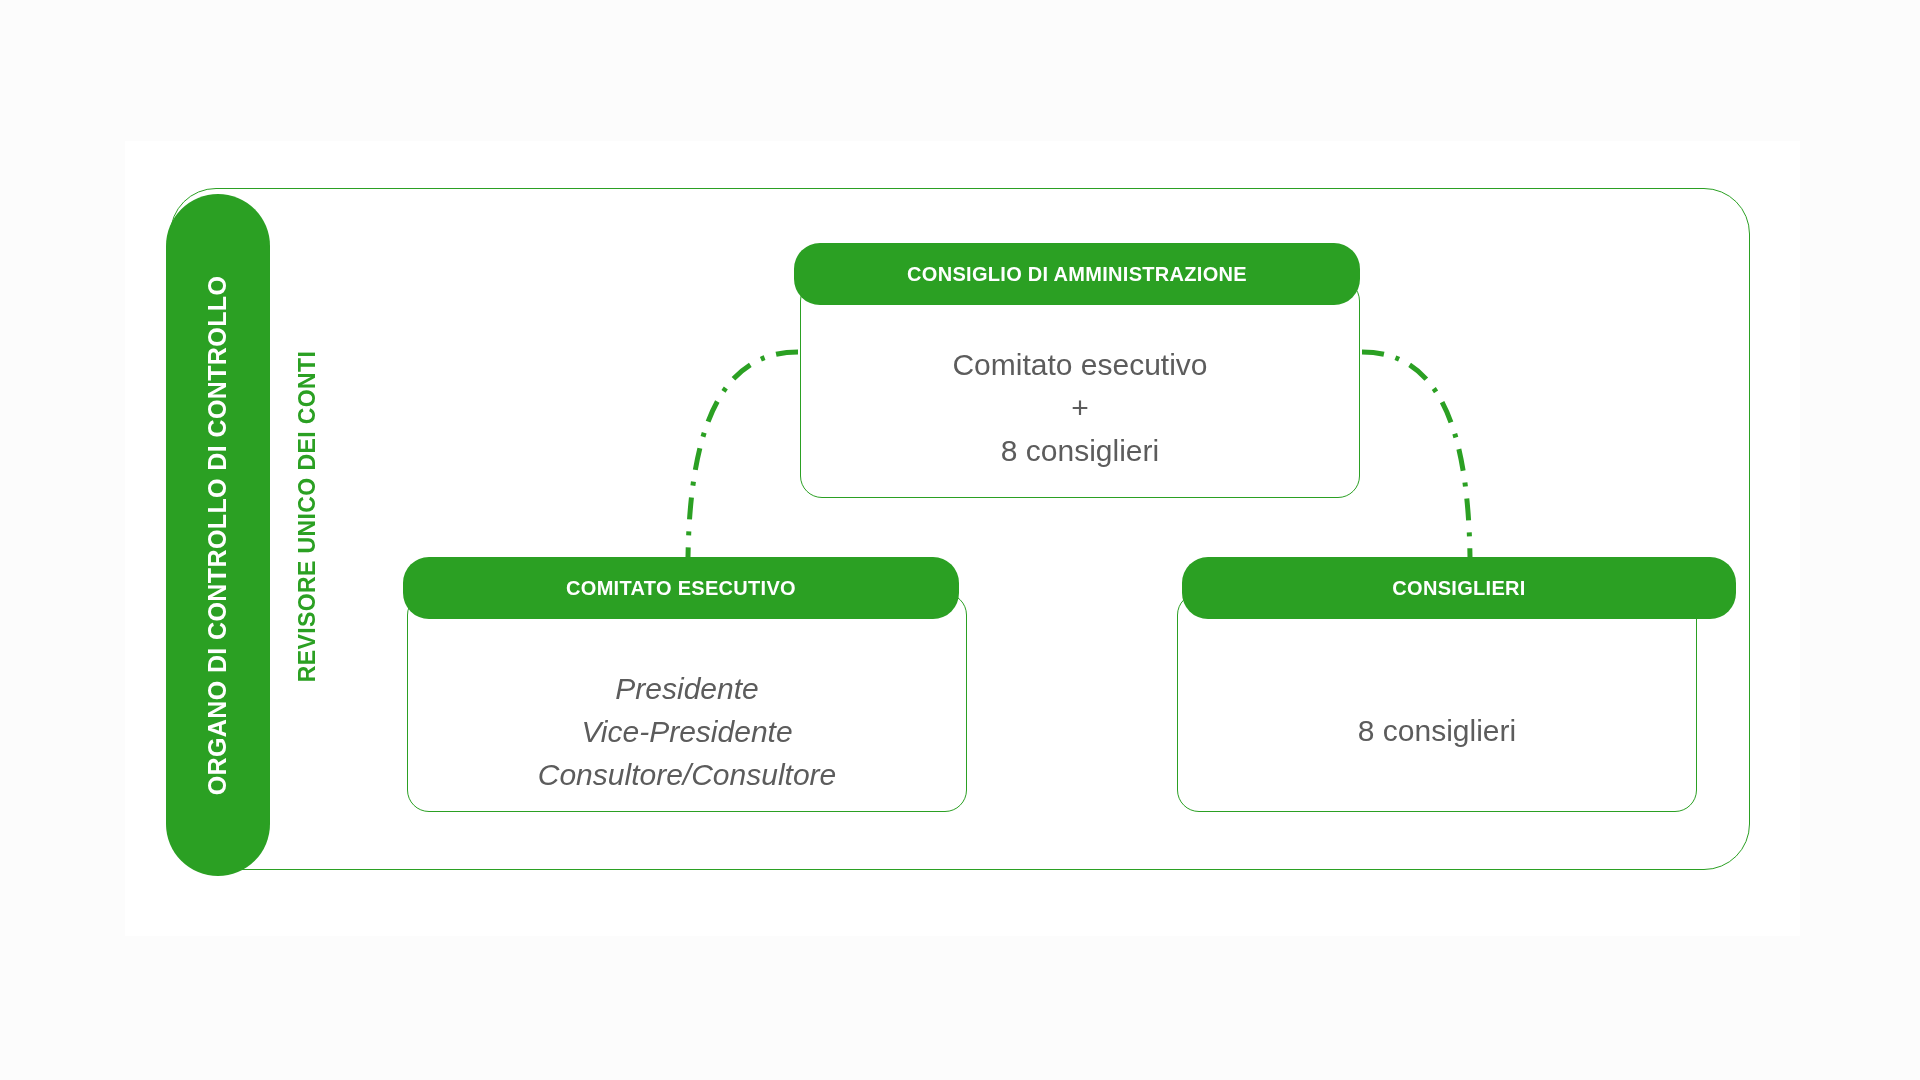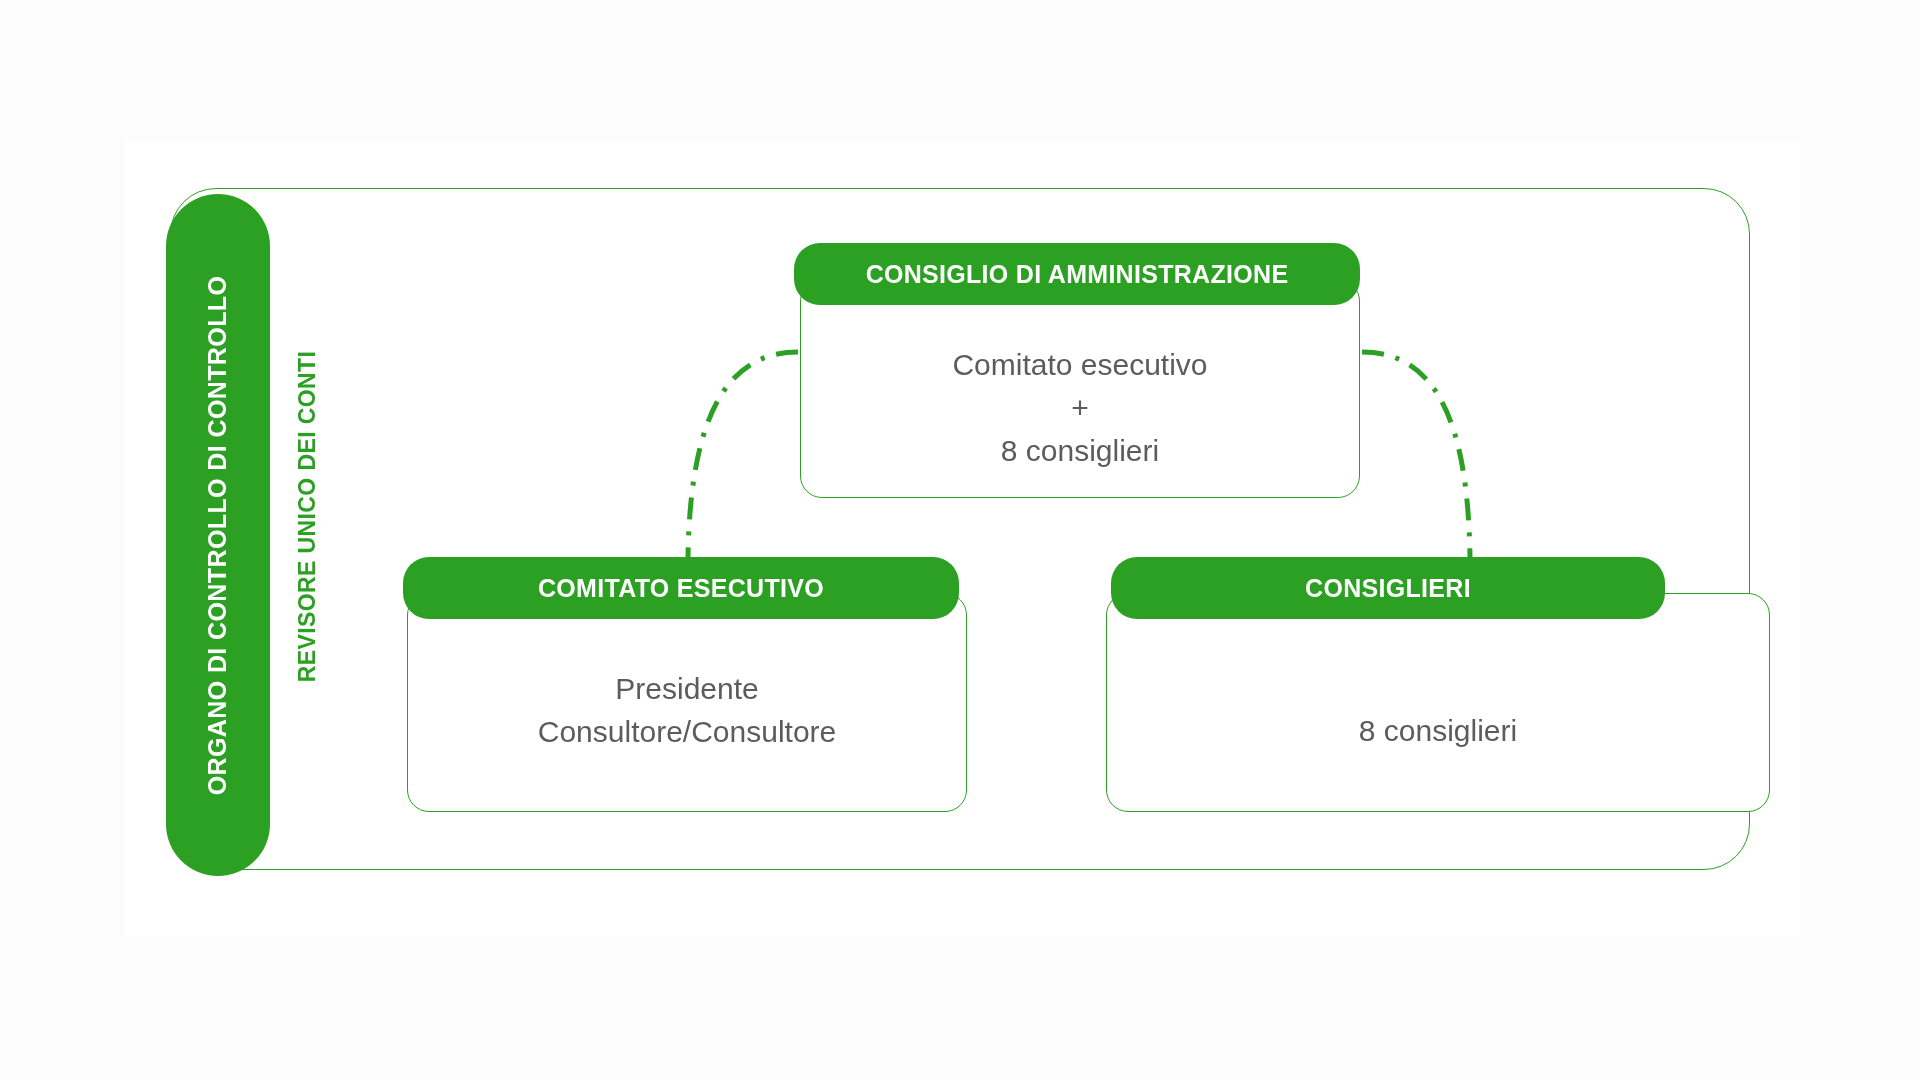--- a/index.html
+++ b/index.html
@@ -120,21 +120,21 @@
     background: #2ba023;
     border-radius: 26px;
     height: 62px;
     display: flex;
     align-items: center;
     justify-content: center;
     z-index: 3;
   }
   .card-header span {
     color: #ffffff;
-    font-size: 25px;
+    font-size: 20px;
     font-weight: bold;
     letter-spacing: 0.3px;
     text-align: center;
     font-family: "Liberation Sans", sans-serif;
   }
 
   .card-lines {
     position: absolute;
     left: 0;
     width: 100%;
@@ -150,24 +150,24 @@
   
   #card-cda { left: 800px; top: 243px; width: 560px; height: 255px; }
   #card-cda .card-body { height: 219px; }
   #card-cda .card-header { left: -6px; width: 566px; }
   #card-cda .card-lines { top: 100px; }
 
   
   #card-ce { left: 407px; top: 557px; width: 560px; height: 255px; }
   #card-ce .card-body { height: 219px; }
   #card-ce .card-header { left: -4px; width: 556px; }
-  #card-ce .card-lines { top: 110px; }
-
-  
-  #card-cons { left: 1106px; top: 557px; width: 664px; height: 255px; }
+  #card-ce .card-lines { top: 110px; font-style: italic; }
+
+  
+  #card-cons { left: 1177px; top: 557px; width: 520px; height: 255px; }
   #card-cons .card-body { height: 219px; }
   #card-cons .card-header { left: 5px; width: 554px; }
   #card-cons .card-lines { top: 152px; }
 </style>
 </head>
 <body>
 
 <div id="page">
 
   <div id="content-panel"></div>
@@ -191,20 +191,21 @@
     </div>
   </div>
 
   <div class="card" id="card-ce">
     <div class="card-body"></div>
     <div class="card-header">
       <span>COMITATO ESECUTIVO</span>
     </div>
     <div class="card-lines">
       <div>Presidente</div>
+      <div>Vice-Presidente</div>
       <div>Consultore/Consultore</div>
     </div>
   </div>
 
   <div class="card" id="card-cons">
     <div class="card-body"></div>
     <div class="card-header">
       <span>CONSIGLIERI</span>
     </div>
     <div class="card-lines">

